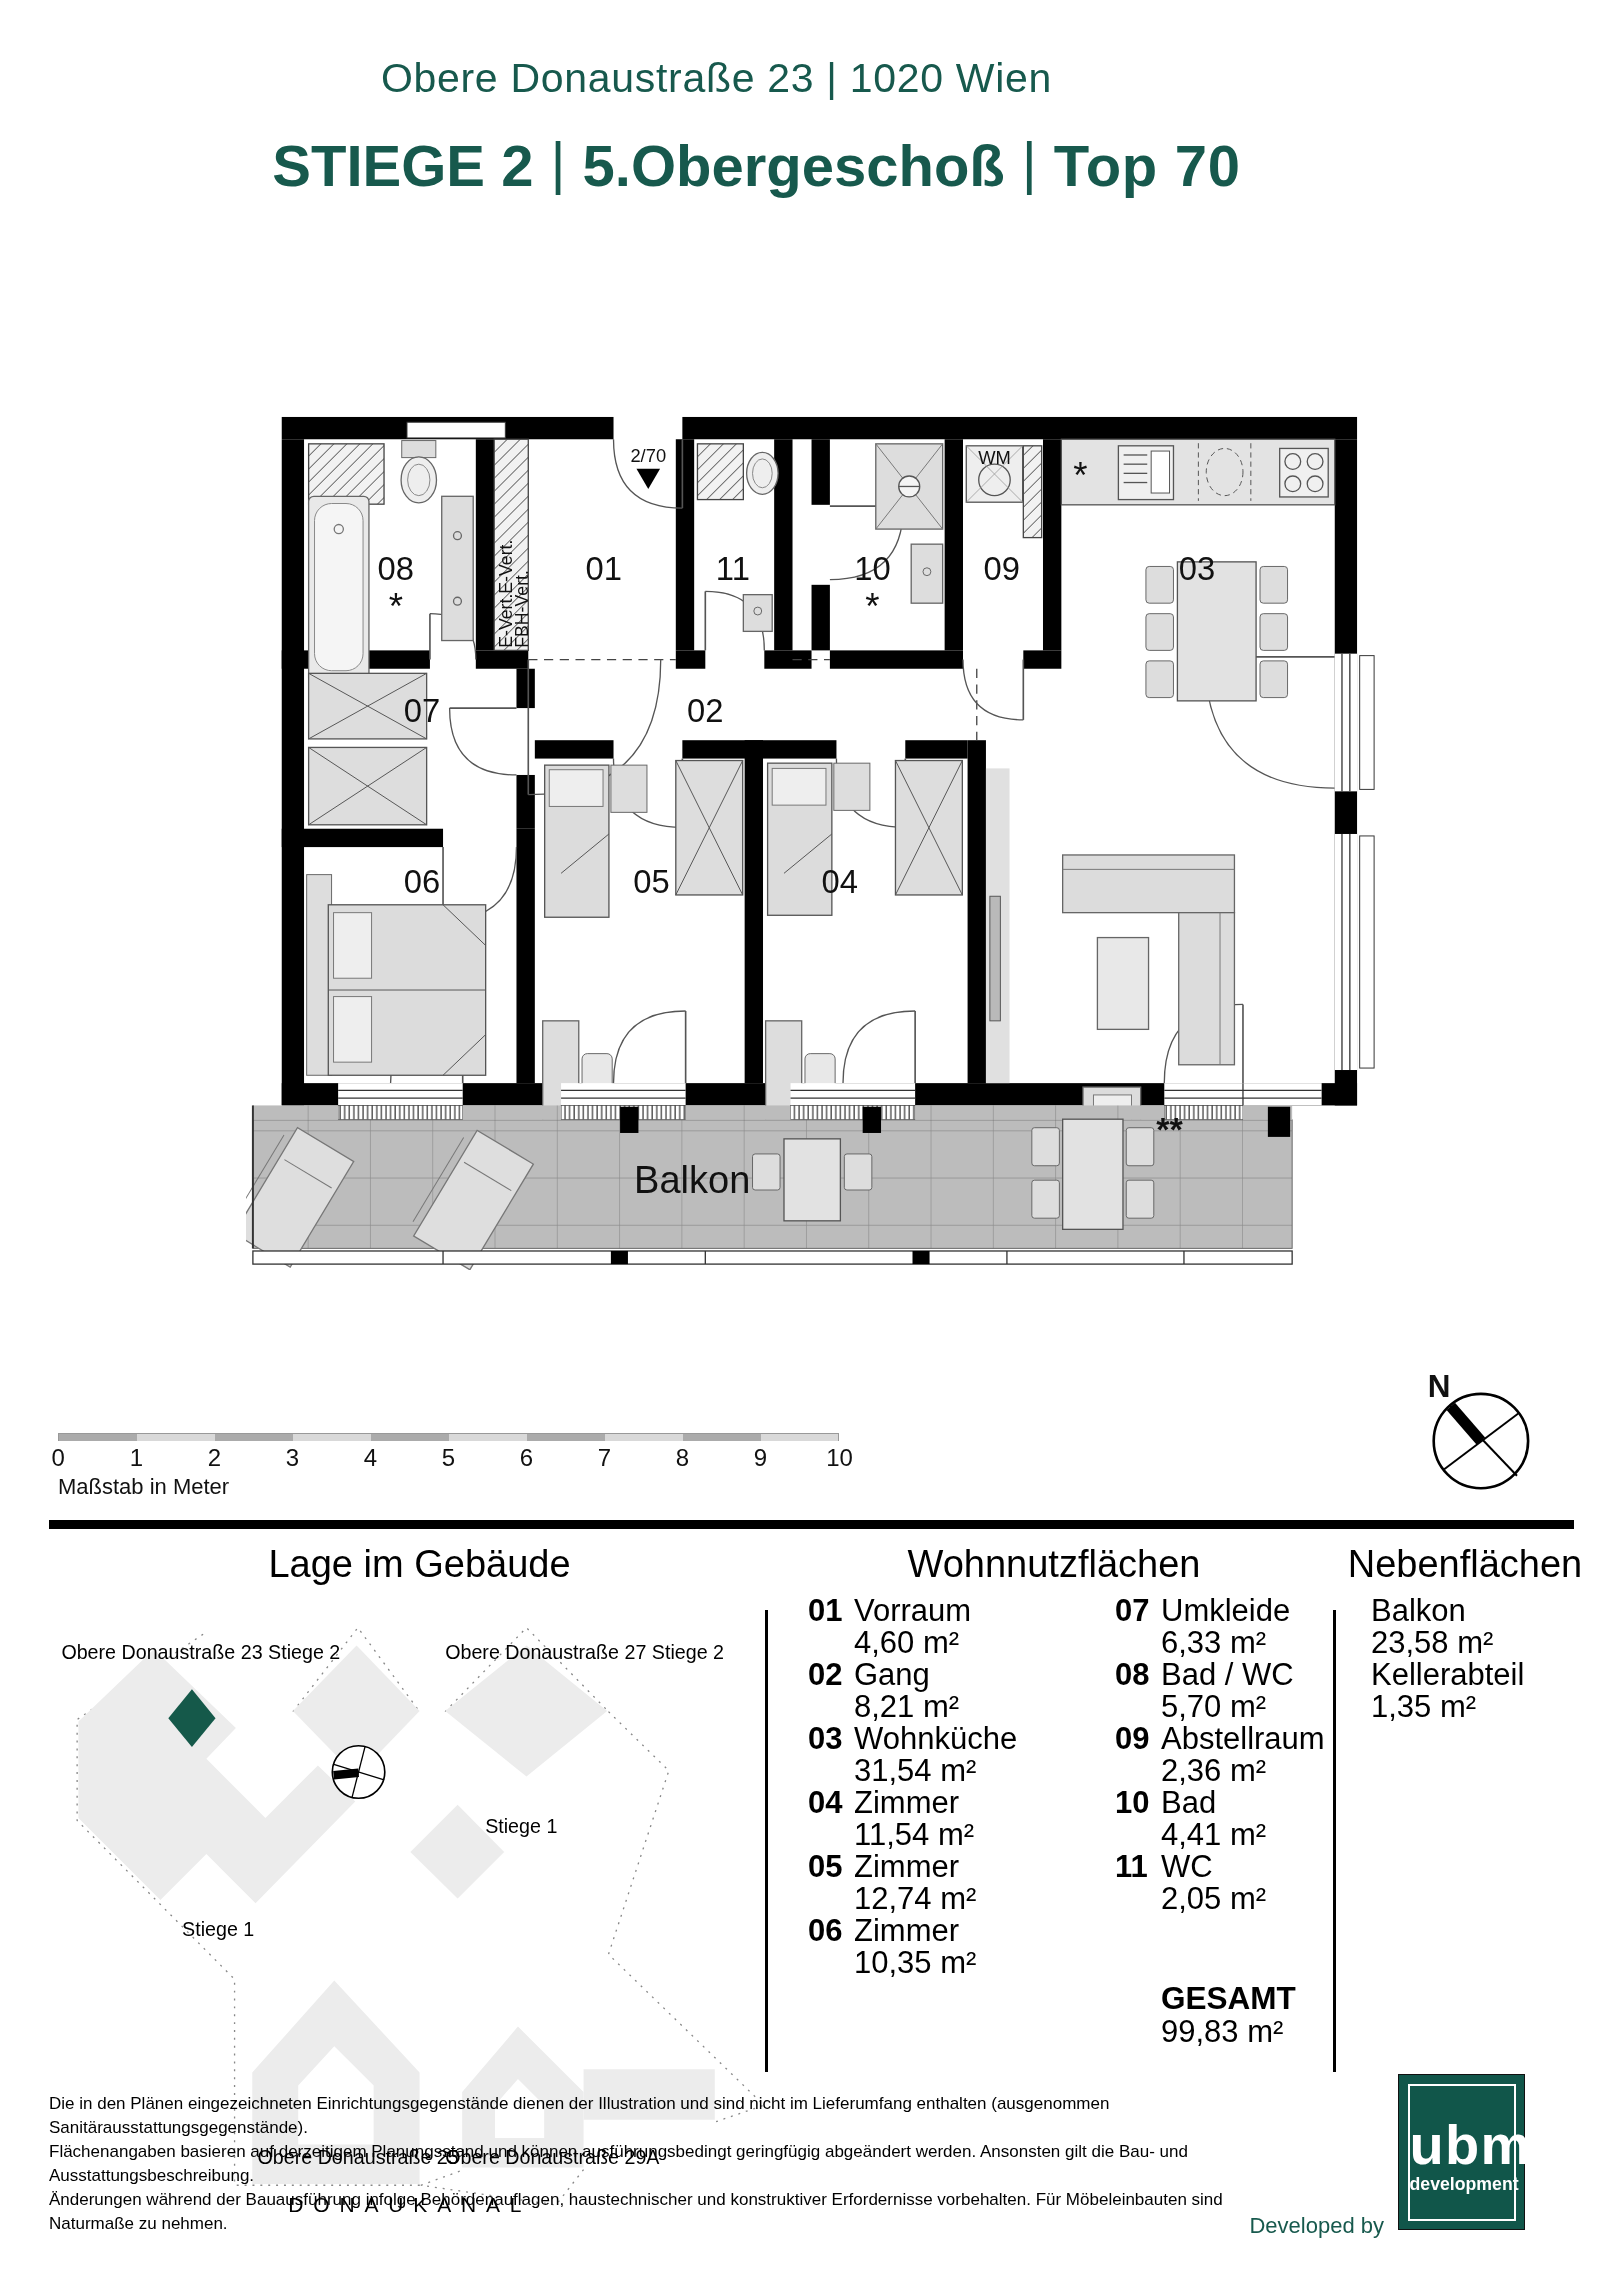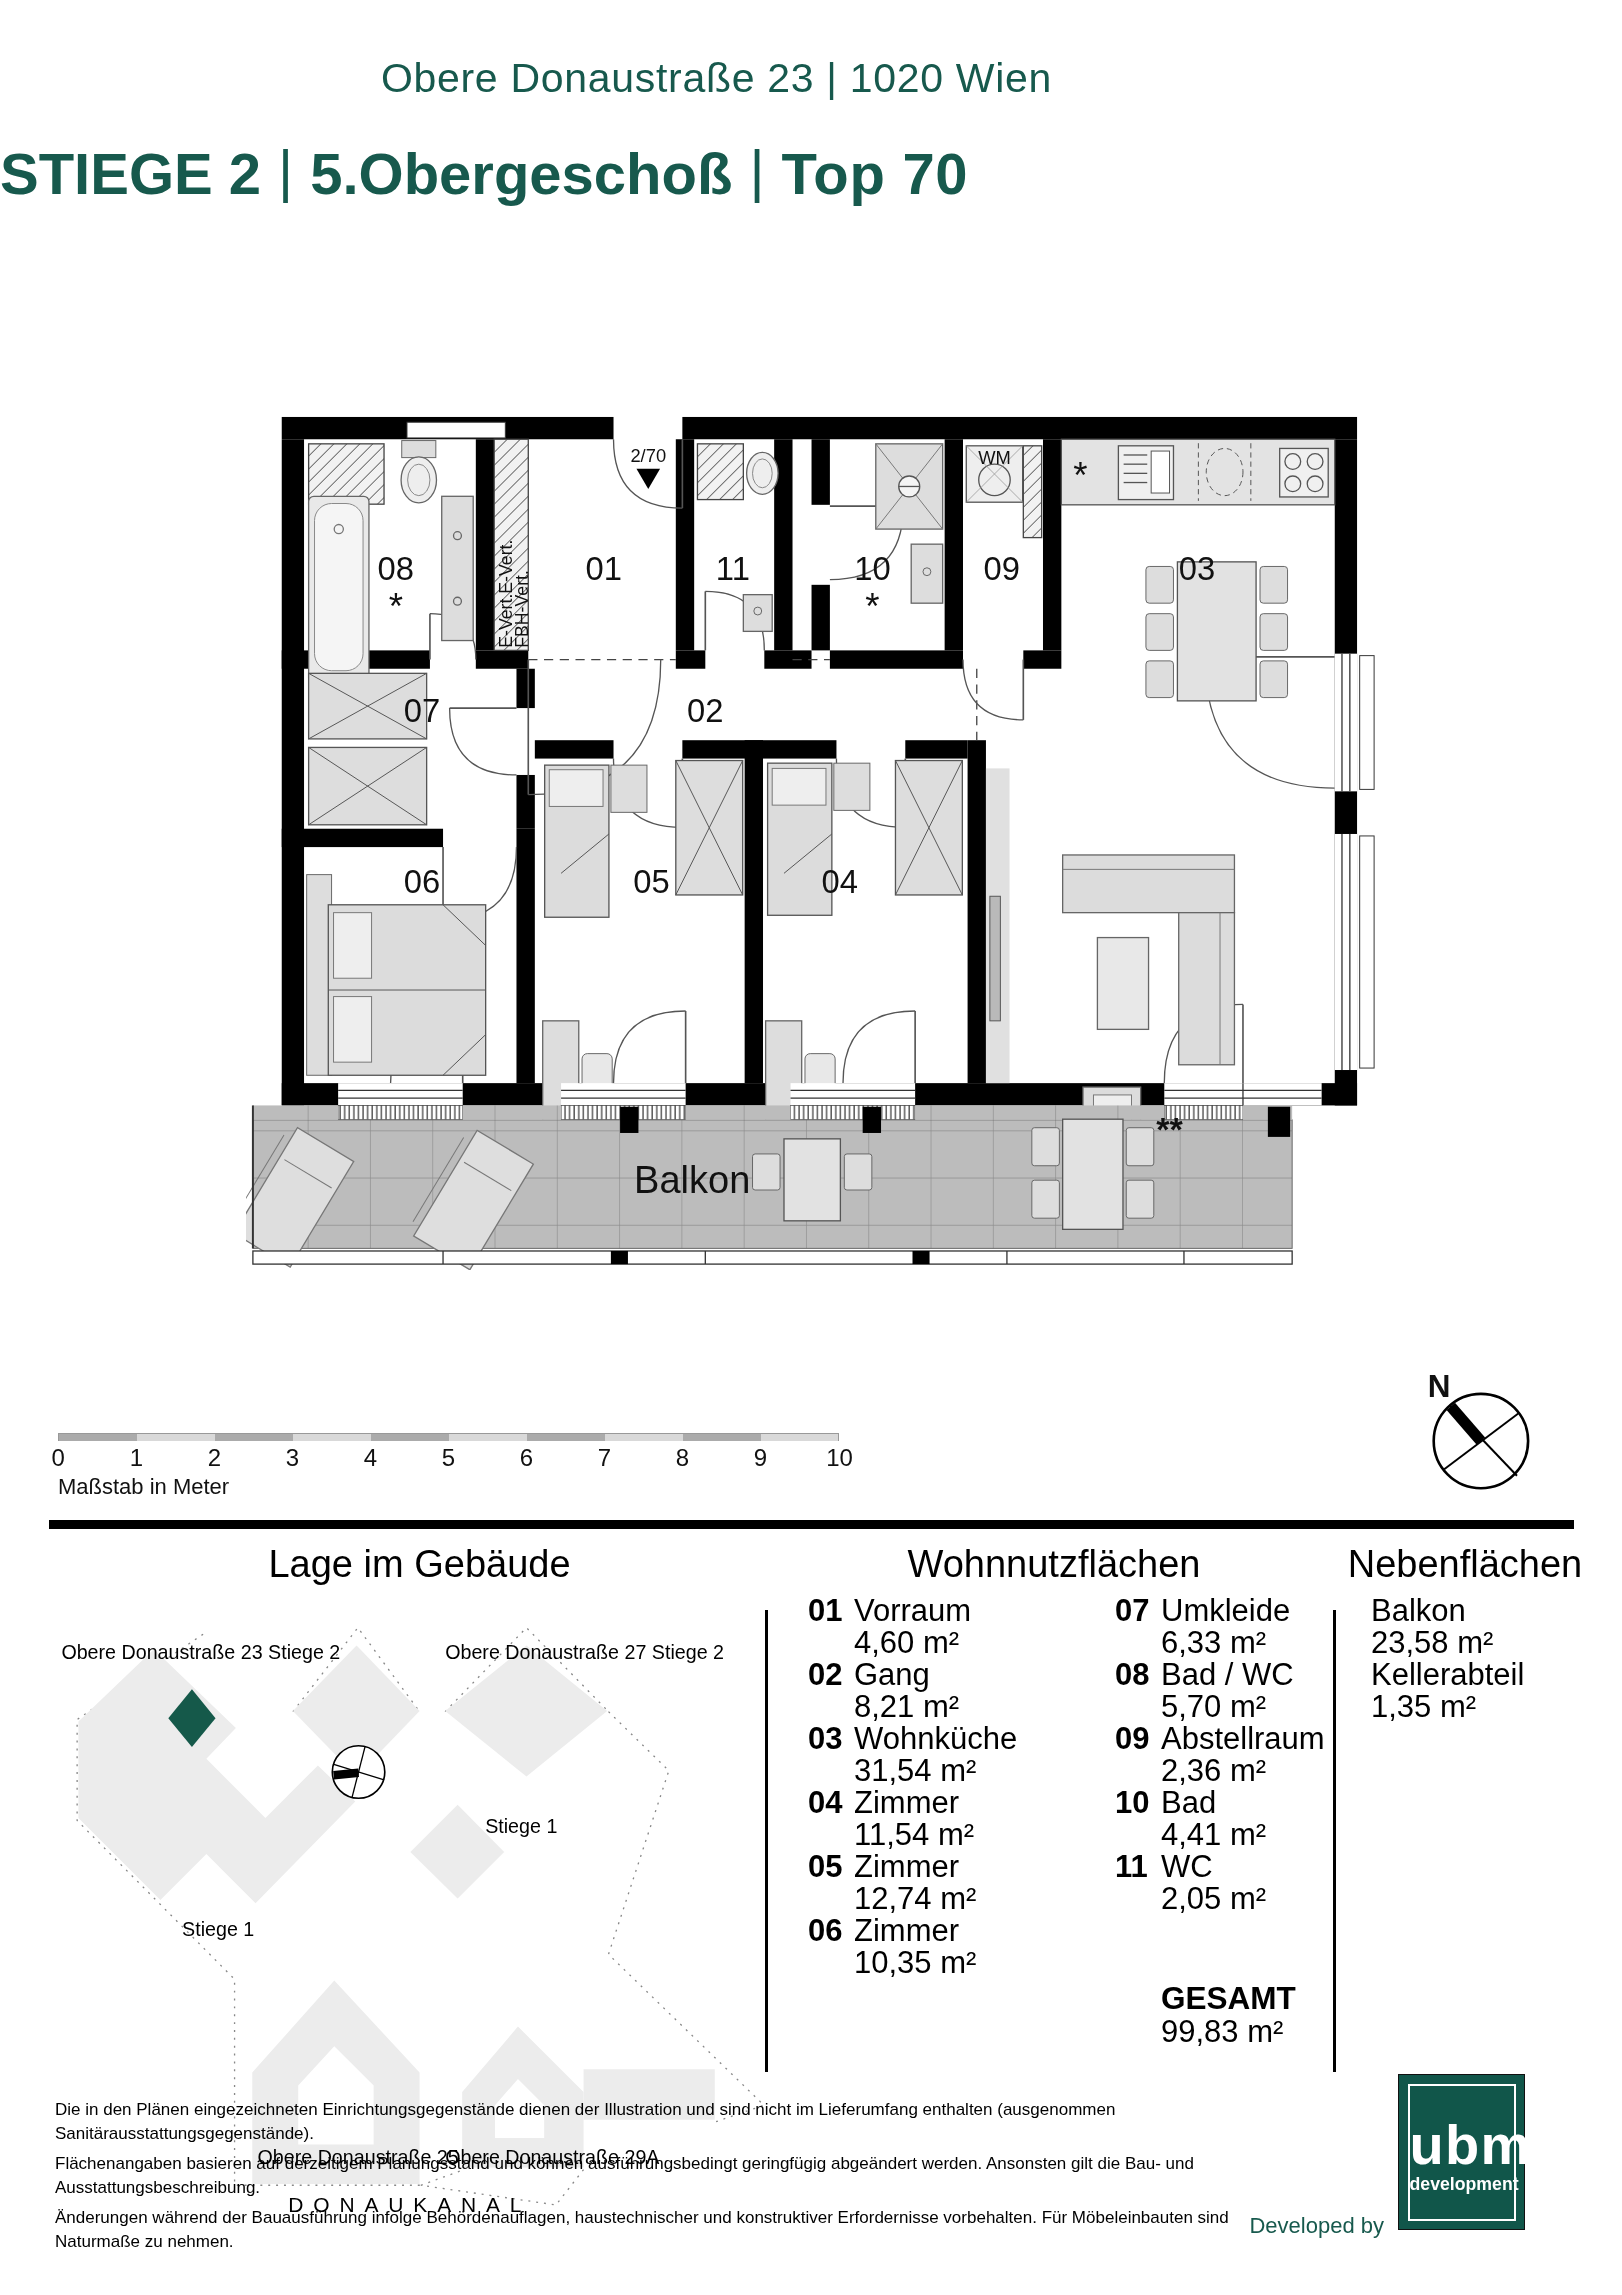--- a/index.html
+++ b/index.html
@@ -2,22 +2,22 @@
 <html style="font-size:10.5px"><head>
 <meta charset="utf-8">
 <style>
   html,body{margin:0;padding:0;background:#888;}
   #page{position:relative;width:1623px;height:2295px;background:#ffffff;
         font-family:"Liberation Sans", sans-serif;overflow:hidden;}
   .abs{position:absolute;}
   
   #addr{top:55px;left:0;width:1433px;text-align:center;font-size:41px;
         font-weight:400;color:#17594d;letter-spacing:0.7px;}
-  #subtitle{top:140px;left:0;width:1433px;font-size:58px;
-        font-weight:700;color:#17594d;}
+  #subtitle{top:132px;left:0;width:1433px;text-align:center;font-size:58px;
+        font-weight:700;color:#17594d;padding-left:40px;}
   #subtitle .sep{font-weight:400;padding:0 17px;position:relative;top:-2.6px;}
   #subtitle .toplabel{font-weight:700;letter-spacing:0.7px;}
   
   #brand{left:1398px;top:58px;width:170px;height:165px;background:#11564a;
          border:1.3px solid #222;box-sizing:border-box;padding:34px 0 0 25px;}
   #brand .bl{color:#fff;font-size:29.5px;font-weight:700;line-height:35px;}
   #brand .living{color:#e0567a;font-size:16.4px;font-weight:700;letter-spacing:4.6px;margin-top:17px;}
   
   #scalebar{left:58px;top:1433px;width:813px;height:72px;}
   #sbar{position:absolute;left:0;top:0;width:781px;height:7.9px;border:0.7px solid #999;box-sizing:border-box;}
@@ -34,21 +34,21 @@
   .l1{display:flex;}
   .l1 .num{font-weight:700;width:46px;flex:0 0 46px;}
   .l2{padding-left:46px;}
   #gesamt .glabel{font-size:31.5px;font-weight:700;line-height:34px;}
   #gesamt .gval{font-size:31px;line-height:34px;}
   
   .sitelabel{font-size:30px;color:#111;white-space:nowrap;}
   #donaukanal{letter-spacing:15px;font-size:32px;}
   
   #footer{left:49px;top:2092px;width:1254px;font-size:17px;line-height:24px;color:#000;}
-  #footer p{margin:6px;}
+  #footer p{margin:0;}
   #footer .last{display:flex;justify-content:space-between;}
   #devby{left:1181px;top:2201px;width:203px;text-align:right;font-size:22px;color:#17594d;margin-top:12px;}
   #ubm{left:1398px;top:2074px;width:127px;height:156px;background:#11564a;border:0.7px solid #111;box-sizing:border-box;}
   #ubm .inner{position:absolute;left:8.5px;top:8.5px;right:8.5px;bottom:8.5px;border:2px solid #fff;
               text-align:center;}
   #ubm .name{color:#fff;font-size:56px;font-weight:700;margin-top:31.5px;line-height:56px;letter-spacing:1.3px;}
   #ubm .sub{color:#fff;font-size:17.7px;font-weight:700;margin-top:1.3px;}
   
   svg text{font-family:"Liberation Sans", sans-serif;}
   .roomnum{font-size:50px;fill:#111;}

